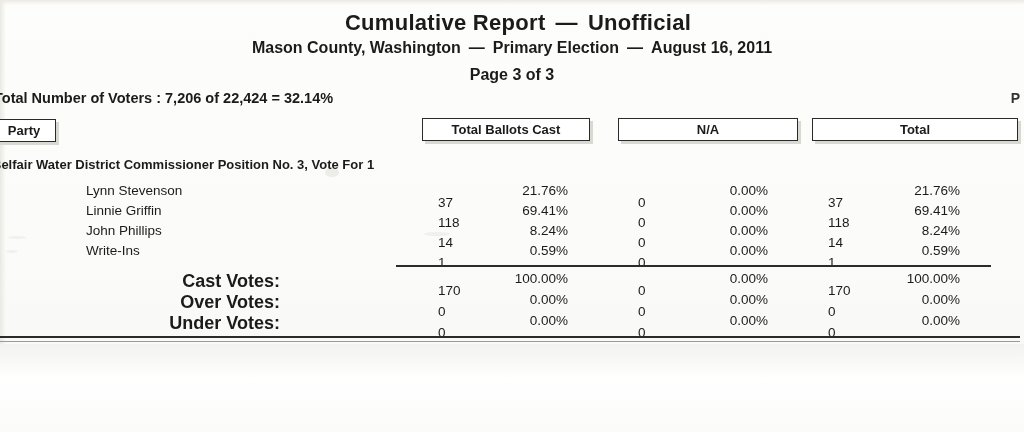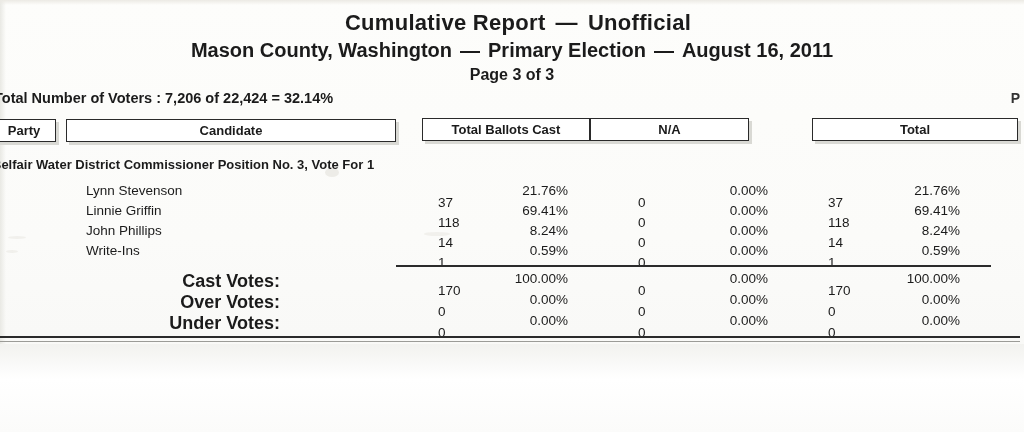--- a/index.html
+++ b/index.html
@@ -51,21 +51,21 @@
     font-weight: bold;
     letter-spacing: 0.3px;
     padding-left: 12px;
   }
   .title1 .dash { padding: 0 10px; }
   .title2 {
     position: absolute;
     top: 39px;
     left: 0; right: 0;
     text-align: center;
-    font-size: 20px;
+    font-size: 16px;
     font-weight: bold;
   }
   .title2 .dash { padding: 0 8px; }
   .pageno {
     position: absolute;
     top: 66px;
     left: 0; right: 0;
     text-align: center;
     font-size: 16px;
     font-weight: bold;
@@ -96,21 +96,21 @@
     box-sizing: border-box;
     font-size: 13px;
     font-weight: bold;
     display: flex;
     align-items: center;
     justify-content: center;
   }
   #ch-party     { left: -8px;  top: 119px; width: 64px; }
   #ch-candidate { left: 66px;  top: 119px; width: 330px; }
   #ch-ballots   { left: 422px; top: 118px; width: 168px; }
-  #ch-na        { left: 590px; top: 118px; width: 159px; }
+  #ch-na        { left: 618px; top: 118px; width: 180px; }
   #ch-total     { left: 812px; top: 118px; width: 206px; }
 
   
   .contest {
     position: absolute;
     left: -8px;
     top: 157px;
     font-size: 13px;
     font-weight: bold;
   }
@@ -198,21 +198,20 @@
 
   <div class="title2">
     <span>Mason County, Washington</span><span class="dash">—</span><span>Primary Election</span><span class="dash">—</span><span>August 16, 2011</span>
   </div>
 
   <div class="pageno">Page 3 of 3</div>
   <div class="voters">Total Number of Voters : 7,206 of 22,424 = 32.14%</div>
   <div class="corner-p">P</div>
 
   <div class="colhead" id="ch-party">Party</div>
-  <div class="colhead" id="ch-candidate">Candidate</div>
   <div class="colhead" id="ch-ballots">Total Ballots Cast</div>
   <div class="colhead" id="ch-na">N/A</div>
   <div class="colhead" id="ch-total">Total</div>
 
   <div class="contest">Belfair Water District Commissioner Position No. 3, Vote For 1</div>
 
   <div class="row" style="top:183px">
     <span class="cand-name">Lynn Stevenson</span>
     <span class="num g1-num">37</span>
     <span class="pct g1-pct">21.76%</span>

